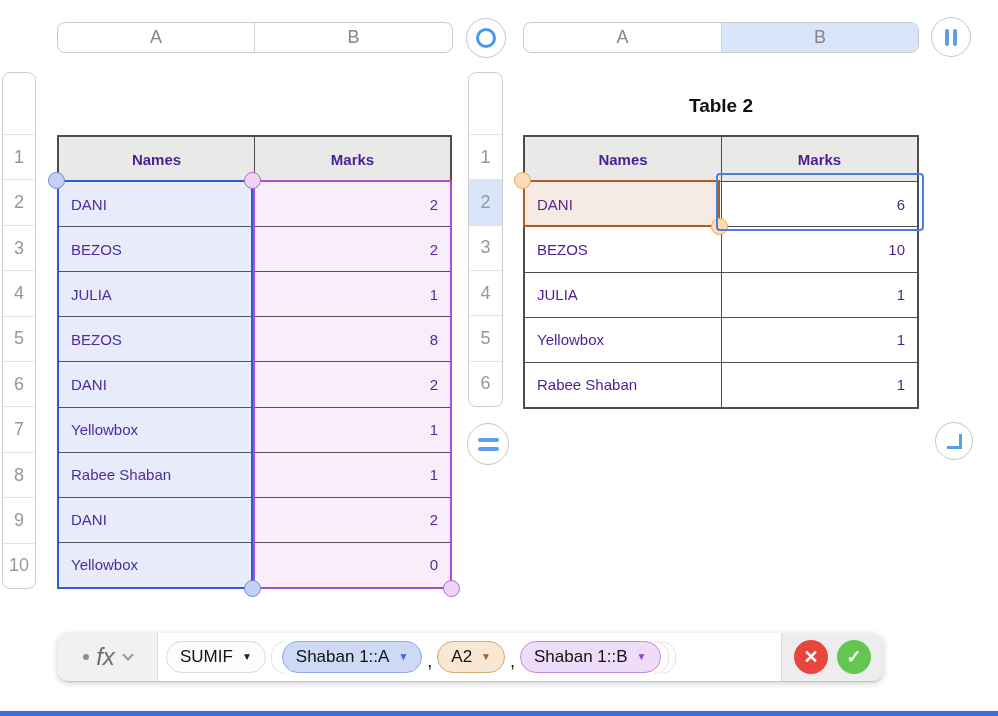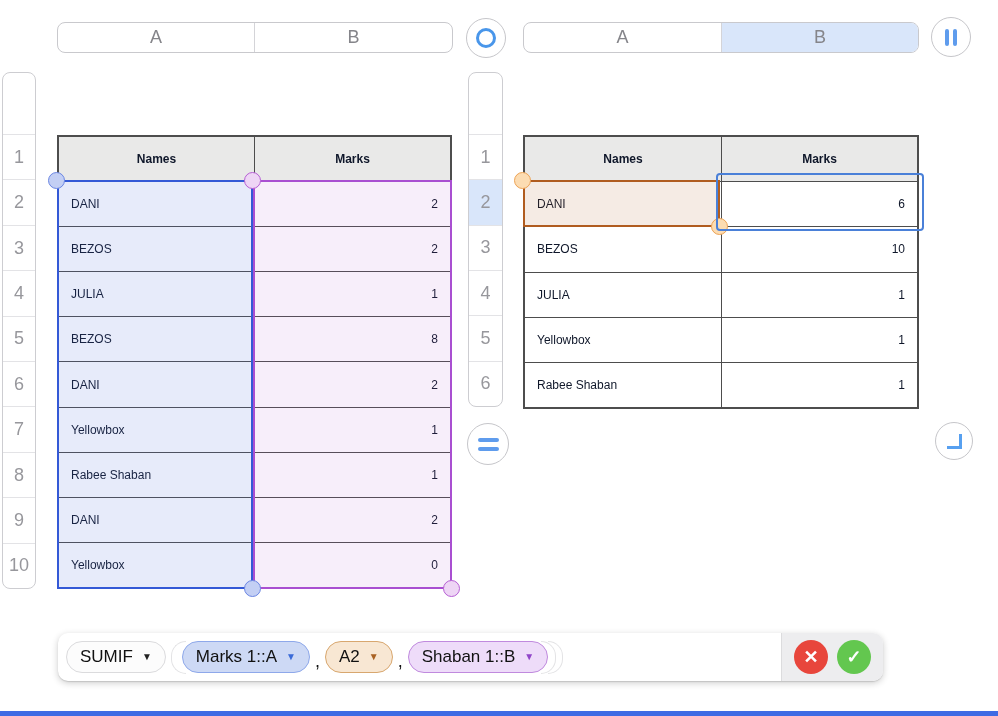--- a/index.html
+++ b/index.html
@@ -18,21 +18,21 @@
   .gutter-blank{flex:none;height:61px}
   .gutter-num{flex:1;display:flex;align-items:center;justify-content:center;font-size:18px;color:#97979c;border-top:1px solid #e3e3e6}
   .gutter-num.sel{background:#d9e6fa}
 
   
   .sheet-title{position:absolute;font-size:19px;font-weight:bold;color:#111;text-align:center}
   .sheet-table{position:absolute;border:2px solid #4d4d4d;display:flex;flex-direction:column;background:#fff}
   .trow{flex:1;display:flex}
   .trow+.trow{border-top:1.5px solid #4d4d4d}
   .trow.thead{background:#e9e9e8}
-  .tcell{flex:none;display:flex;align-items:center;font-size:12px;color:#0f172a;padding:0 12px;overflow:hidden;white-space:nowrap}
+  .tcell{flex:none;display:flex;align-items:center;font-size:15px;color:#4c1d95;padding:0 12px;overflow:hidden;white-space:nowrap}
   .tcell.c-name{border-right:1.5px solid #4d4d4d}
   .tcell.c-mark{flex:1;justify-content:flex-end}
   .thead .tcell{font-weight:bold;justify-content:center;padding:0}
 
   
   .overlay{position:absolute;pointer-events:none}
   .ov-blue{background:rgba(82,112,220,.14);border:2px solid var(--blue-selection-border,#3459d6)}
   .ov-purple{background:rgba(176,87,210,.10);border:2px solid var(--purple-selection-border,#a94fd1)}
   .ov-orange{background:rgba(176,92,32,.12);border:2px solid var(--orange-selection-border,#b05c20)}
   .edit-outline{position:absolute;border:2px solid var(--edit-cell-border,#4a80d8);border-radius:4px}
@@ -173,20 +173,21 @@
     </div>
   </div>
 
   <div class="overlay ov-blue" style="left:57px;top:180px;width:196px;height:409px"></div>
   <div class="overlay ov-purple" style="left:253px;top:180px;width:199px;height:409px"></div>
   <div class="handle h-blue" style="left:48px;top:172px"></div>
   <div class="handle h-purple" style="left:244px;top:172px"></div>
   <div class="handle h-blue" style="left:244px;top:580px"></div>
   <div class="handle h-purple" style="left:443px;top:580px"></div>
 
+  <div class="sheet-title" style="left:523px;top:95px;width:396px">Table 2</div>
 
   <div class="sheet-table" style="left:523px;top:135px;width:396px;height:274px">
     <div class="trow thead">
       <div class="tcell c-name" style="width:197px">Names</div>
       <div class="tcell c-mark">Marks</div>
     </div>
     <div class="trow">
       <div class="tcell c-name" style="width:197px">DANI</div>
       <div class="tcell c-mark">6</div>
     </div>
@@ -217,28 +218,33 @@
     <span class="equals-icon">
         <i></i>
         <i></i>
       </span>
   </div>
   <div class="circle-btn" style="left:935px;top:422px;width:38px;height:38px">
     <span class="corner-icon"></span>
   </div>
 
   <div class="formula-bar" style="left:58px;top:633px;width:825px;height:48px">
+    <div class="fx-section">
+      <span class="fx-dot"></span>
+      <span class="fx-label">fx</span>
+      <span class="fx-chevron"></span>
+    </div>
     <div class="formula-content">
       <span class="pill pill-fn">
         <span>SUMIF</span>
         <span class="tri">▼</span>
       </span>
       <span class="paren-open"></span>
       <span class="pill pill-blue">
-        <span>Marks 1::A</span>
+        <span>Shaban 1::A</span>
         <span class="tri">▼</span>
       </span>
       <span class="comma">,</span>
       <span class="pill pill-orange">
         <span>A2</span>
         <span class="tri">▼</span>
       </span>
       <span class="comma">,</span>
       <span class="pill pill-purple">
         <span>Shaban 1::B</span>

